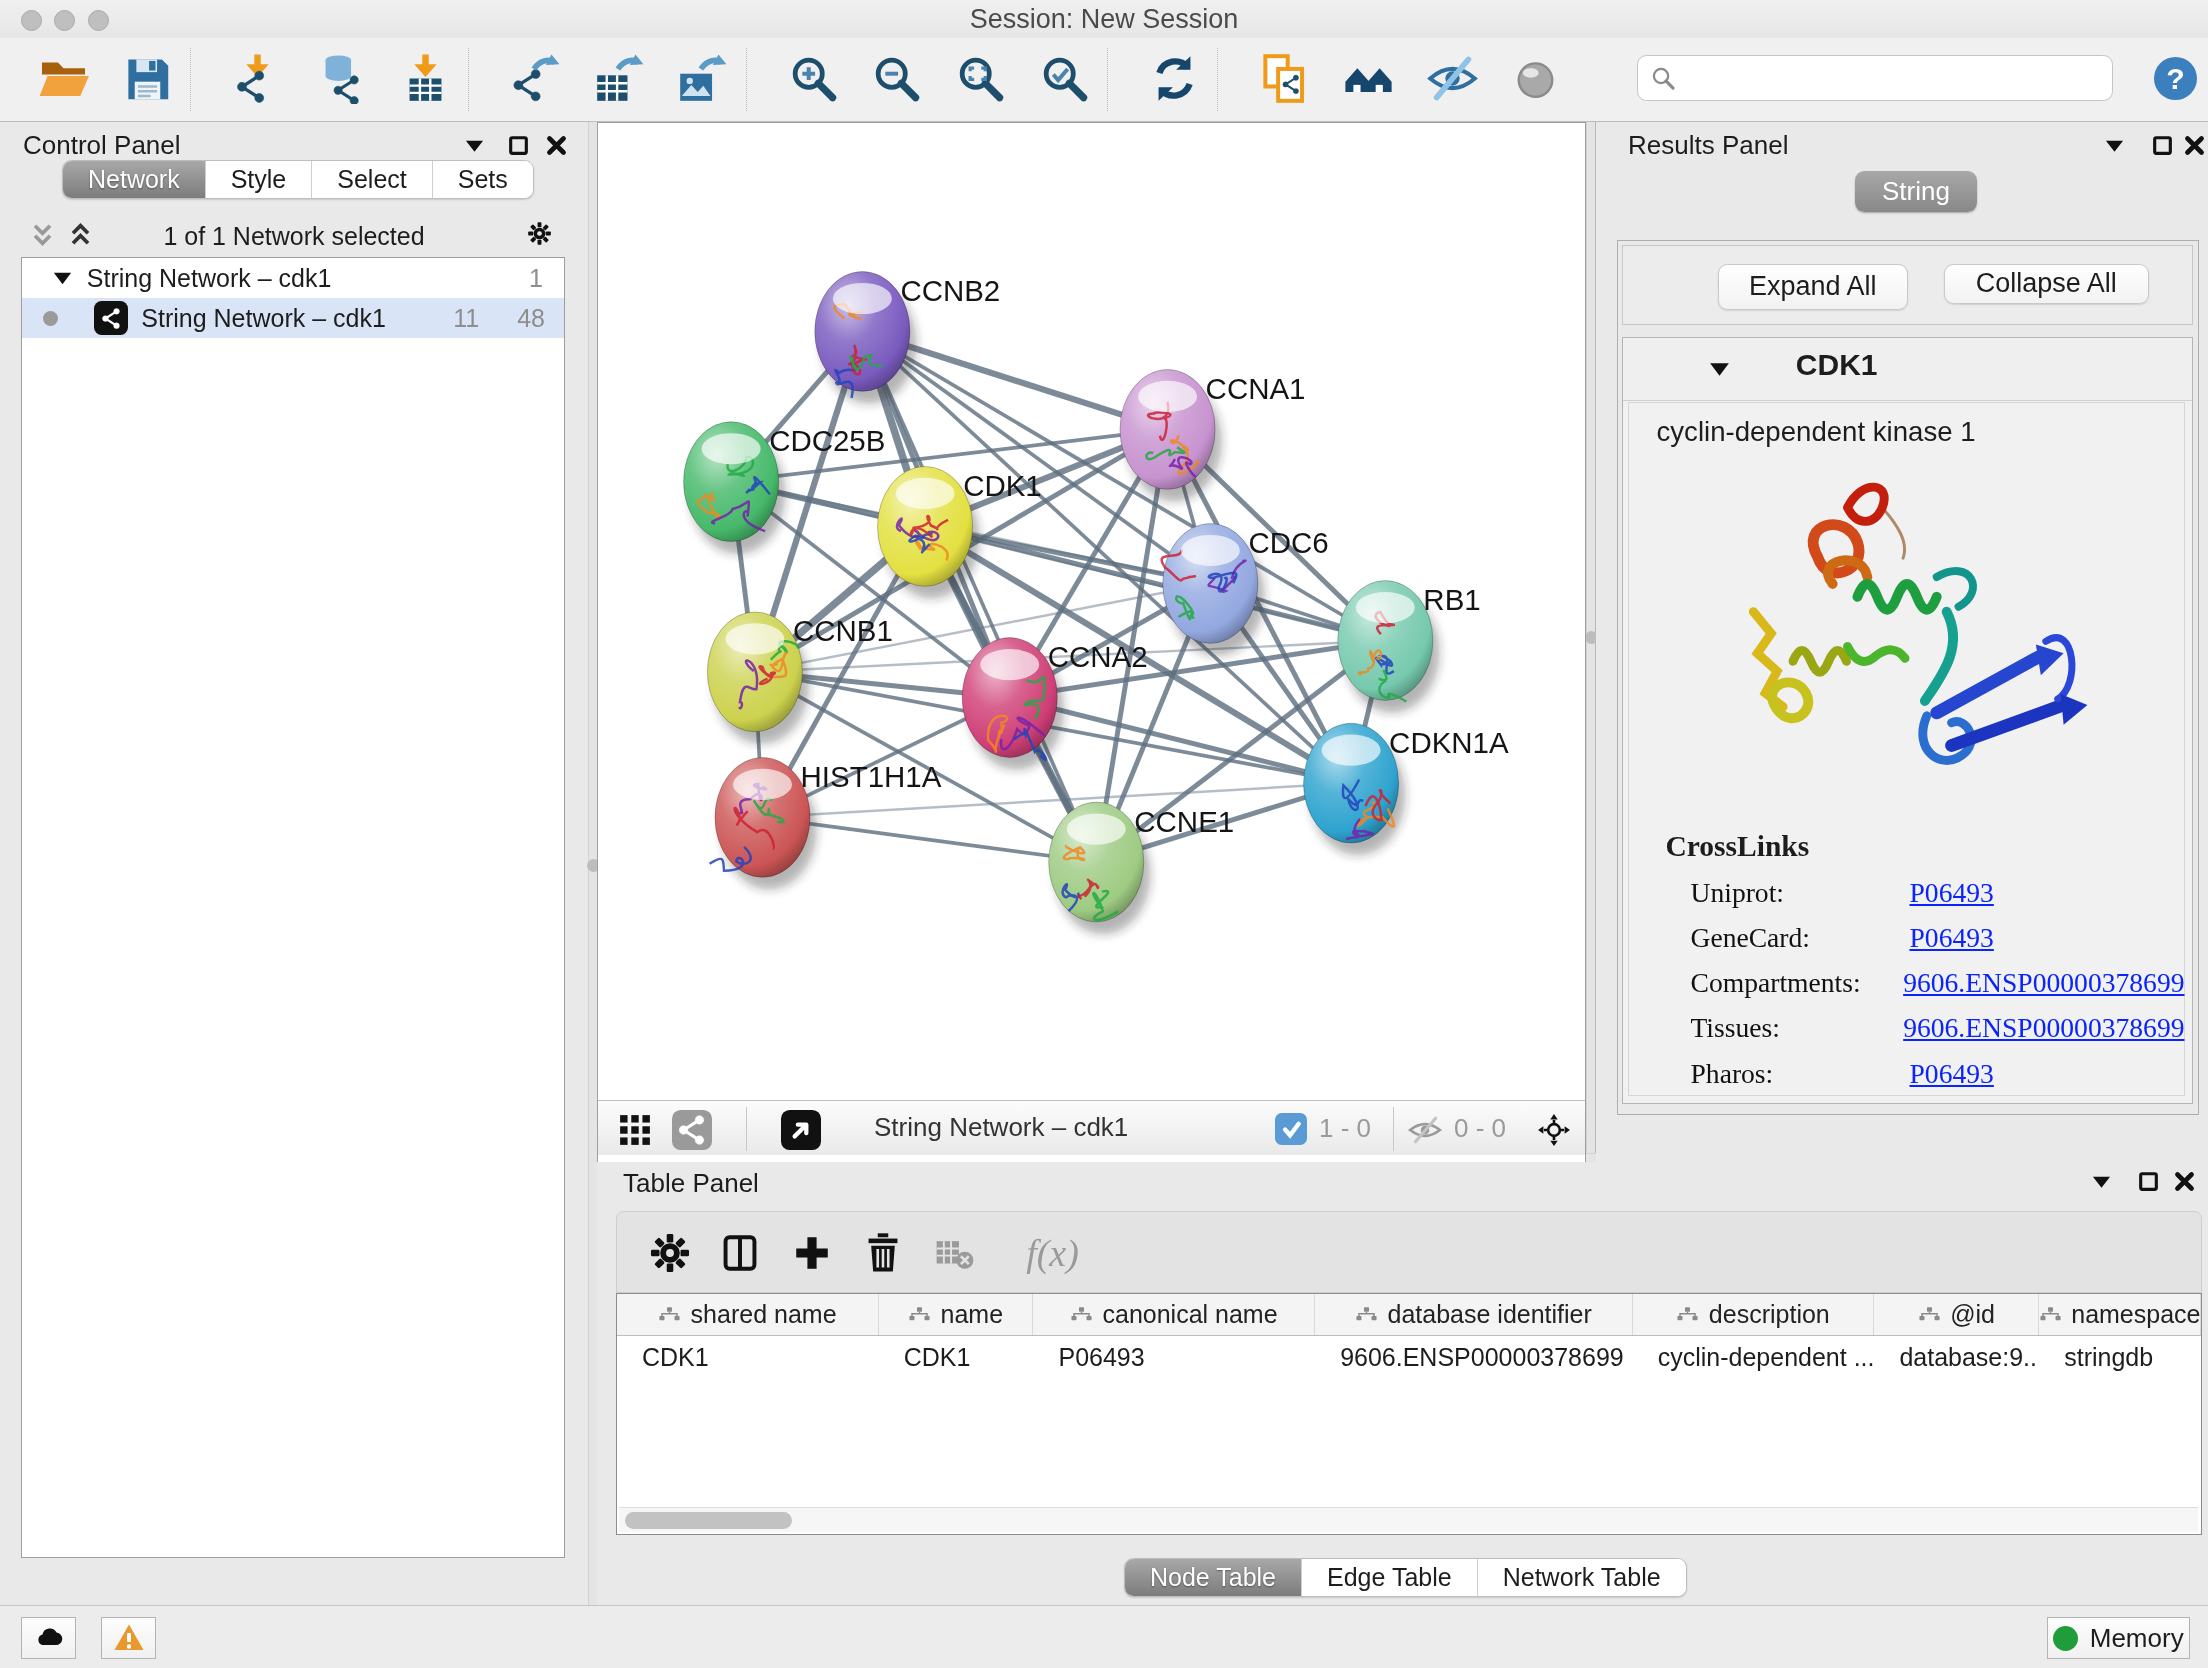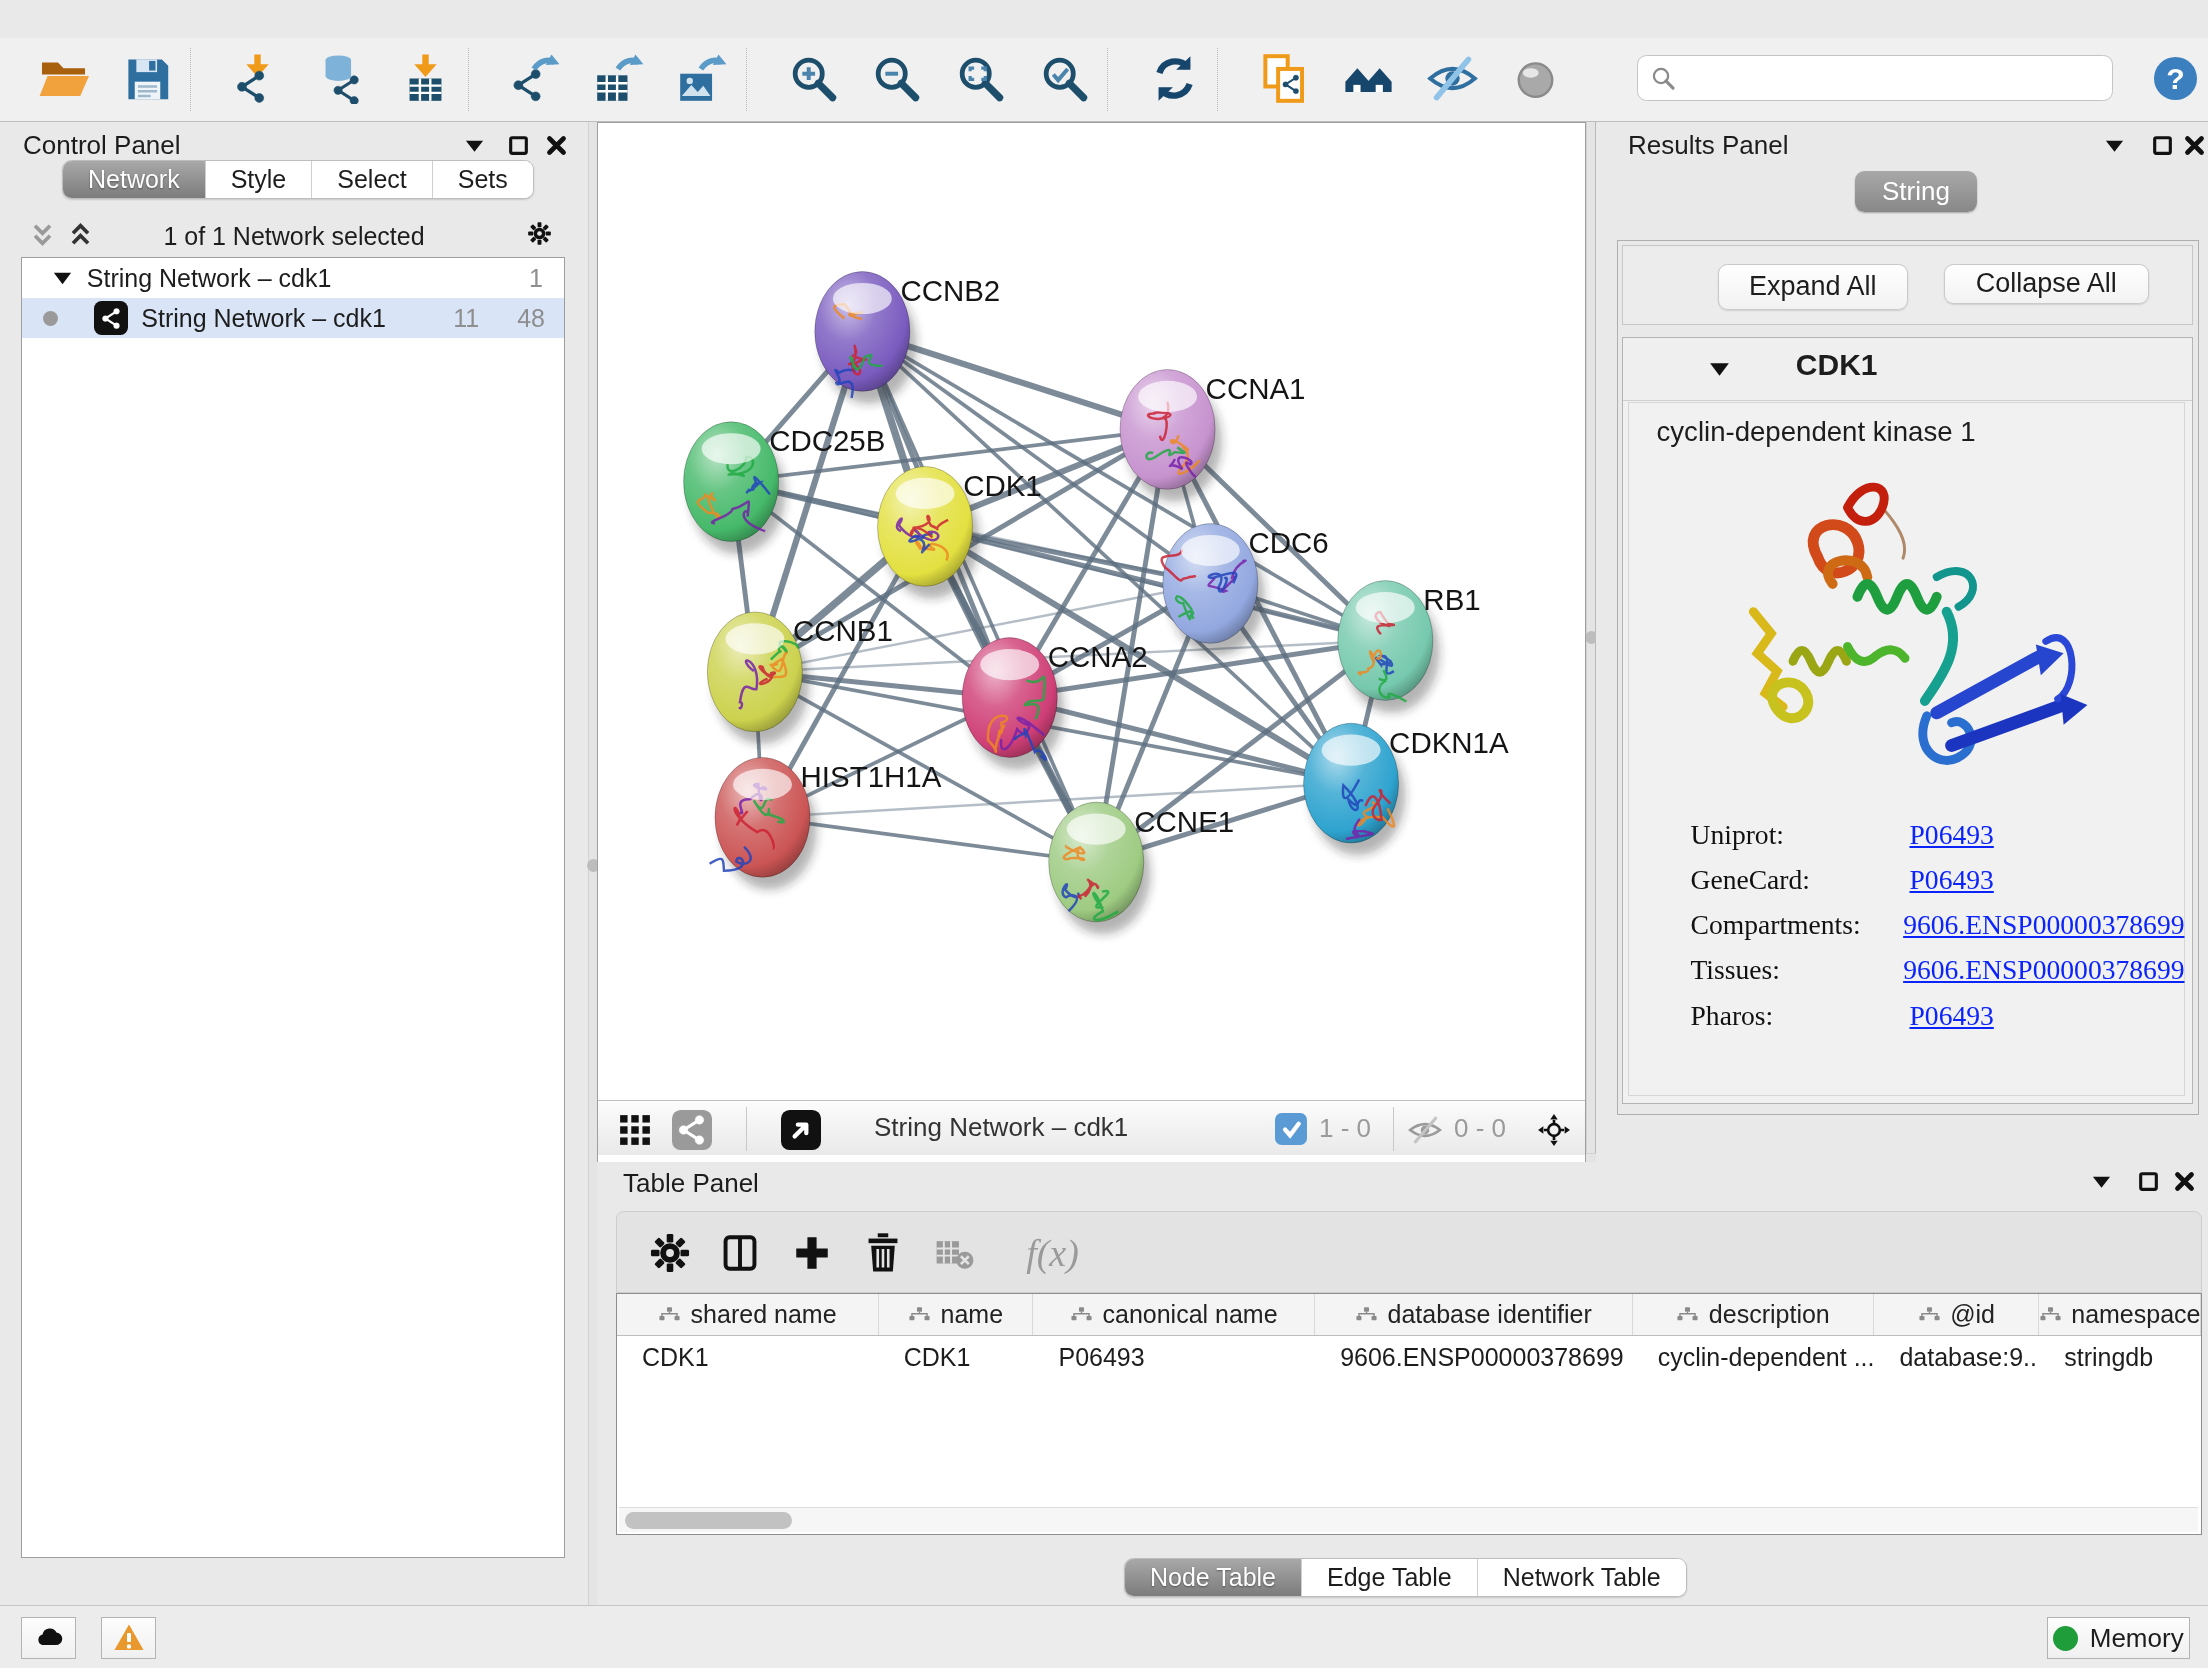--- a/index.html
+++ b/index.html
@@ -104,20 +104,26 @@
           border:1.9px solid #b3b3b3;display:flex;align-items:center;justify-content:center;cursor:pointer;}
   .sb-btn svg{width:32px;height:32px;}
 
   text.nlabel{font-size:31px;fill:#141414;}
 </style>
 </head>
 <body>
 
 <div class="app">
 
+  <div class="abs titlebar">
+    <span class="tl" style="left:21px"></span>
+    <span class="tl" style="left:54px"></span>
+    <span class="tl" style="left:88px"></span>
+    <div class="win-title">Session: New Session</div>
+  </div>
 
   <div class="abs toolbar" id="toolbar">
     <div class="searchbox">
       <svg viewBox="0 0 64 64">
           <circle cx="27" cy="27" r="16" fill="none" stroke="#8a8a8a" stroke-width="5"></circle>
           <path d="M38 38L54 54" stroke="#8a8a8a" stroke-width="7" stroke-linecap="round"></path>
         </svg>
       <input placeholder="" style="">
     </div>
     <div class="tb-ico" style="left:2148px">
@@ -725,20 +731,21 @@
               <path d="M250 150 C268 185 245 215 228 240" stroke="#16a08f" stroke-width="10"></path>
               <path d="M230 255 C215 290 245 310 265 295 C285 282 270 255 255 262" stroke="#2a6fd0" stroke-width="9"></path>
               <path d="M240 252 L342 196" stroke="#2746cf" stroke-width="13"></path>
               <path d="M255 285 L365 245" stroke="#1b35c0" stroke-width="13"></path>
               <path d="M350 180 C380 160 385 225 362 238" stroke="#2b47d8" stroke-width="7"></path>
             </g>
             <polygon points="340,183 368,192 345,214" fill="#2746cf"></polygon>
             <polygon points="365,233 392,244 368,264" fill="#1b35c0"></polygon>
           </svg>
 
+          <div class="serif" style="margin:25px 0 0 36px;font-size:29.5px;font-weight:bold">CrossLinks</div>
           <div id="xlinks">
               <div class="xl-row serif">
                 <span class="xl-label serif">Uniprot:</span>
                 <span class="xl-link serif">P06493</span>
               </div>
               <div class="xl-row serif">
                 <span class="xl-label serif">GeneCard:</span>
                 <span class="xl-link serif">P06493</span>
               </div>
               <div class="xl-row serif">

